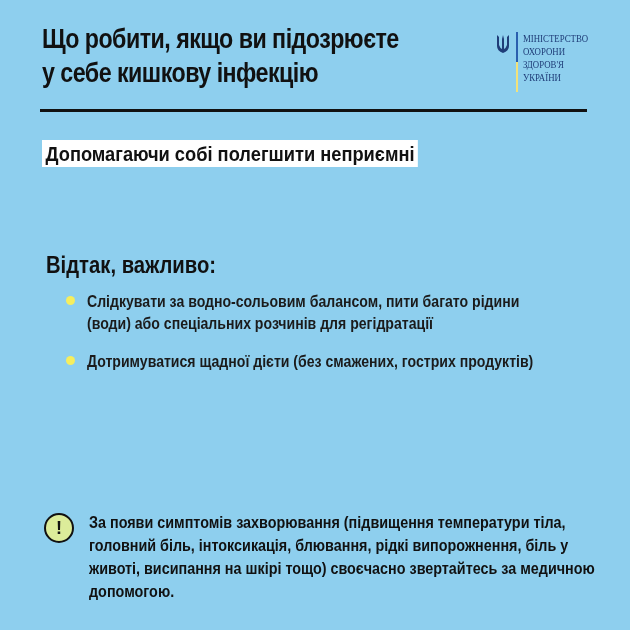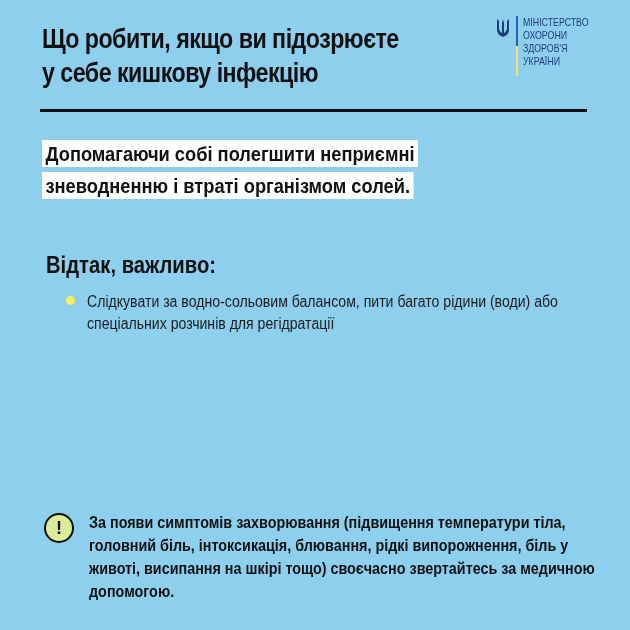--- a/index.html
+++ b/index.html
@@ -12,39 +12,39 @@
   }
   .title {
     position:absolute; left:42px; top:22px; width:440px;
     font-family: "Liberation Sans", sans-serif;
     font-weight:bold; font-size:27px; line-height:34px;
     letter-spacing:-0.6px;
     transform: scaleX(0.86); transform-origin:left top;
     width:520px;
   }
   .title div { white-space:nowrap; }
-  .logo { position:absolute; left:496px; top:16px; display:flex; }
+  .logo { position:absolute; left:496px; top:32px; display:flex;font-family:Liberation Serif, serif; }
   .trident { width:14px; height:20px; margin-top:2px; }
   .logo-bar { width:2px; height:60px; margin-left:6px; margin-right:5px;
     background:linear-gradient(#2a5fae 0 50%, #f3e27a 50% 100%); }
   .logo-text { font-size:11px; line-height:13px; color:#1f3d78;
     transform:scaleX(0.8); transform-origin:left top; white-space:nowrap; }
   .rule { position:absolute; left:40px; top:109px; width:547px; height:3px; background:#111; }
   .highlight { position:absolute; left:42px; top:140px; }
   .highlight span {
     display:inline-block; background:#fff;
     font-weight:bold; font-size:21px; line-height:27px; padding:0 4px;
     margin-bottom:6px; white-space:nowrap;
     transform:scaleX(0.87); transform-origin:left top;
   }
   .hl-line { height:32px; }
   .subtitle { position:absolute; left:46px; top:252px; font-weight:bold; font-size:23px;
     transform:scaleX(0.88); transform-origin:left top; white-space:nowrap; }
   .list { position:absolute; left:66px; top:291px; width:560px; }
-  .item { display:flex; margin-bottom:16px; }
+  .item { display:flex; margin-bottom:16px;font-weight:bold; }
   .bullet { width:9px; height:9px; border-radius:50%; background:#f5ee5e; margin-top:5px; margin-right:12px; flex:none; }
   .item-text { font-size:16px; line-height:22px; color:#1b1b1b;
     transform:scaleX(0.88); transform-origin:left top; width:570px; }
   .warning { position:absolute; left:44px; top:511px; display:flex; }
   .warn-icon { width:26px; height:26px; border:2.5px solid #111; border-radius:50%; background:#dcec9a;
     display:flex; align-items:center; justify-content:center; font-weight:bold; font-size:18px; flex:none; margin-top:2px; }
   .warn-text { margin-left:15px; font-weight:bold; font-size:16.5px; line-height:23px;
     transform:scaleX(0.87); transform-origin:left top; width:600px; }
 </style>
 </head>
@@ -65,28 +65,31 @@
     <div>ОХОРОНИ</div>
     <div>ЗДОРОВ'Я</div>
     <div>УКРАЇНИ</div>
   </div>
 </div>
 
 <div class="rule"></div>
 
 <div class="highlight">
   <div class="hl-line"><span>Допомагаючи собі полегшити неприємні</span></div>
-  <div class="hl-line"><span>зневодненню і втраті організмом солей.</span></div>
 </div>
 
 <div class="subtitle">Відтак, важливо:</div>
 
 <div class="list">
   <div class="item">
     <span class="bullet"></span>
     <span class="item-text">Слідкувати за водно-сольовим балансом, пити багато рідини (води) або спеціальних розчинів для регідратації</span>
   </div>
+  <div class="item">
+    <span class="bullet"></span>
+    <span class="item-text">Дотримуватися щадної дієти (без смажених, гострих продуктів)</span>
+  </div>
 </div>
 
 <div class="warning">
   <div class="warn-icon">!</div>
   <div class="warn-text">За появи симптомів захворювання (підвищення температури тіла, головний біль, інтоксикація, блювання, рідкі випорожнення, біль у животі, висипання на шкірі тощо) своєчасно звертайтесь за медичною допомогою.</div>
 </div>
 
 </body></html>

